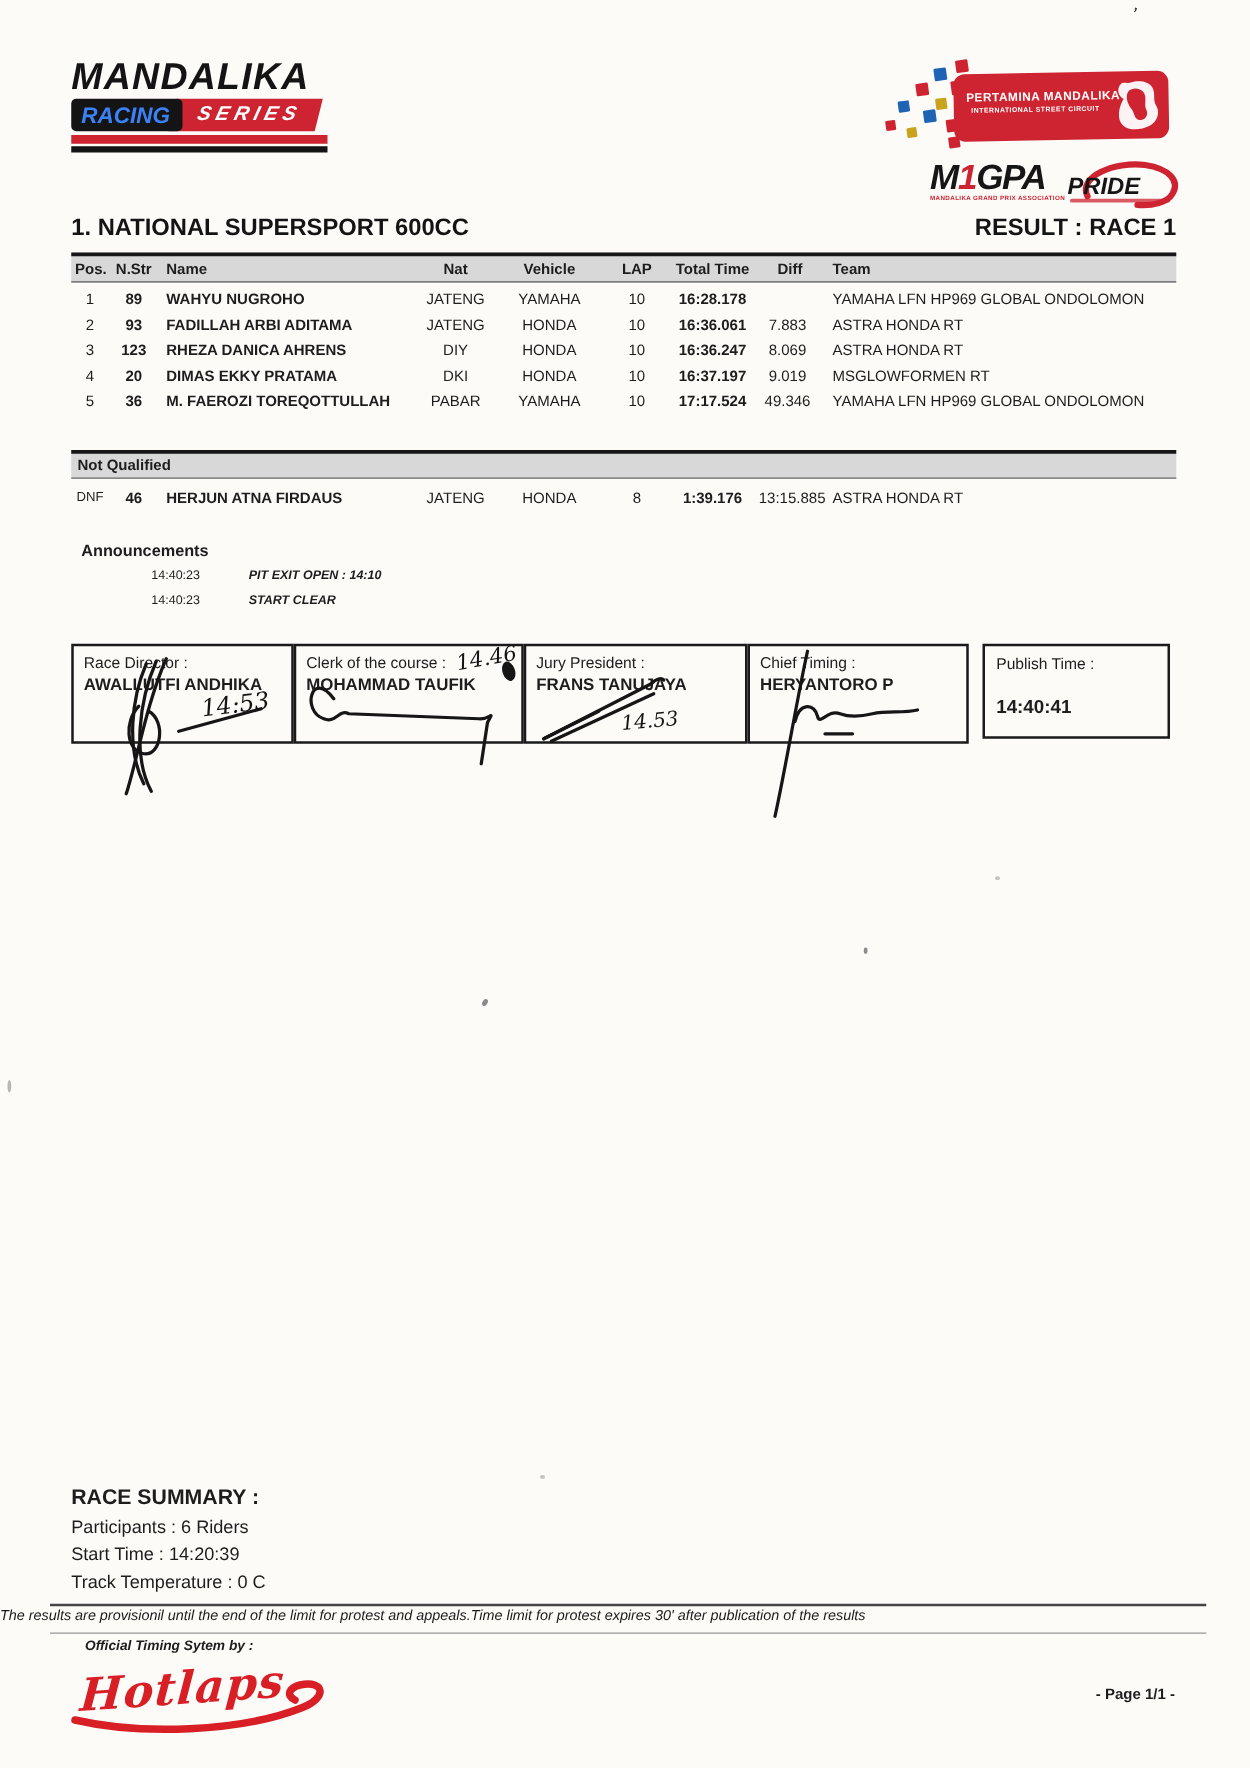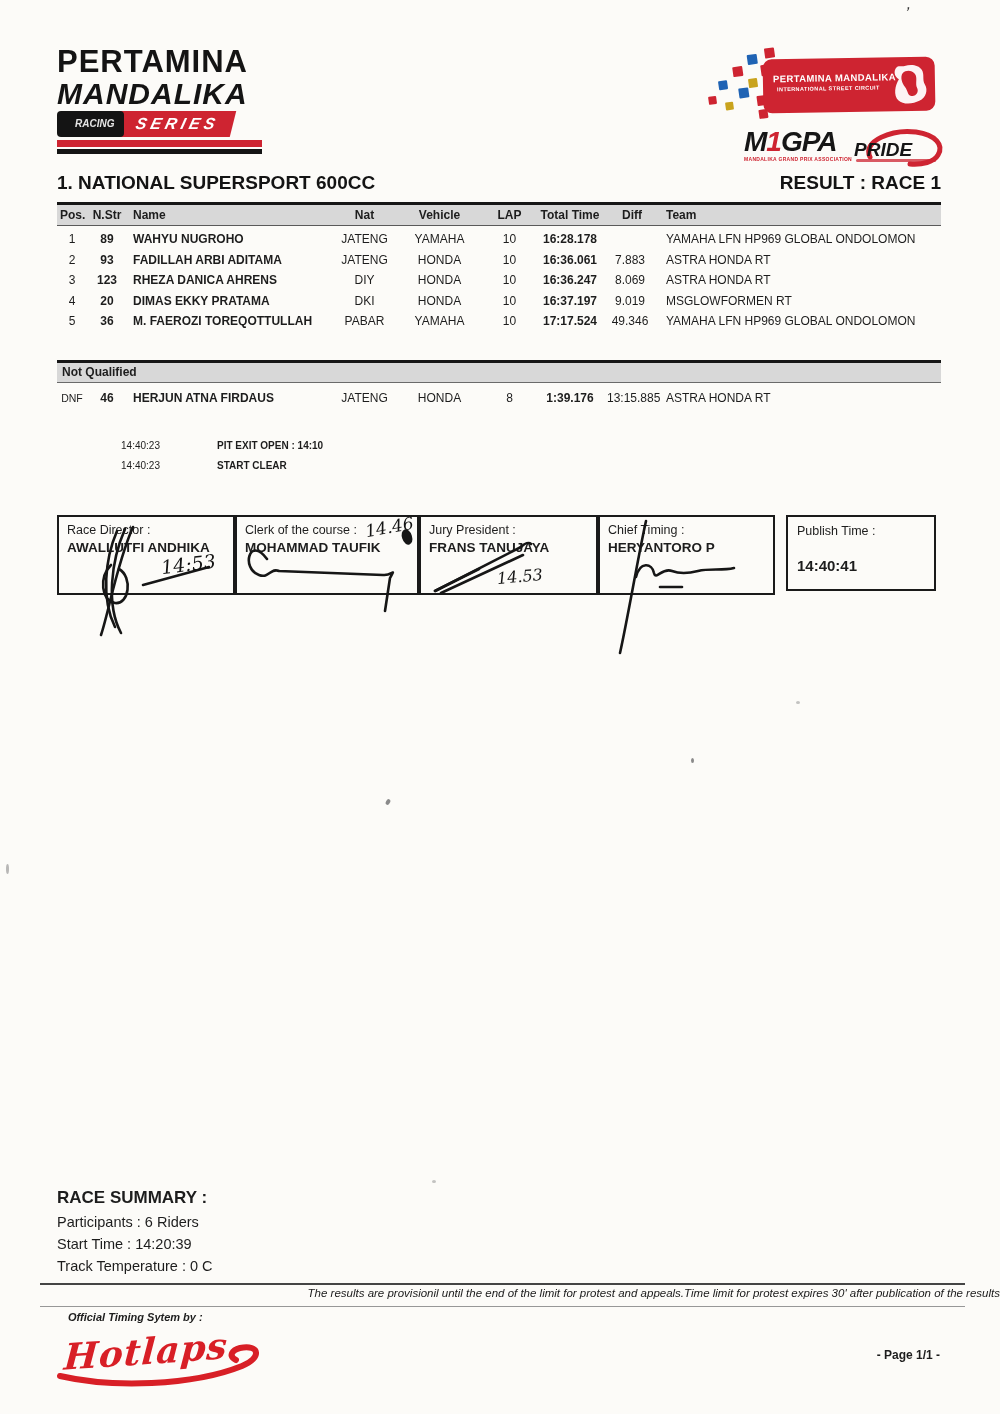--- a/index.html
+++ b/index.html
@@ -8,22 +8,22 @@
     background:#fcfbf8;color:#1d1d1d;
     font-family:"Liberation Sans", sans-serif;
     overflow:hidden;
   }
   
   .brand{position:absolute;left:57px;top:46px;width:210px;}
   .brand-l1{font-size:31px;font-weight:bold;letter-spacing:1px;color:#141414;line-height:32px;}
   .brand-l2{font-size:30px;font-weight:bold;font-style:italic;letter-spacing:1px;color:#141414;line-height:31px;}
   .brand-row{display:flex;margin-top:2px;height:26px;}
   .brand-racing{
-    background:#141414;color:#e5e5e5;font-weight:bold;font-style:italic;
-    font-size:10px;line-height:24px;padding:1px 10px 1px 18px;border-radius:4px;
+    background:#141414;color:#3b82f6;font-weight:bold;font-style:italic;
+    font-size:18px;line-height:24px;padding:1px 10px 1px 8px;border-radius:4px;
     position:relative;z-index:2;
   }
   .brand-series{
     background:#ce2431;color:#fff;font-weight:bold;font-style:italic;
     font-size:16px;letter-spacing:4px;line-height:26px;padding:0 14px 0 20px;
     transform:skewX(-14deg);margin-left:-8px;z-index:1;
   }
   .brand-bar-red{height:7px;background:#ce2431;margin-top:3px;width:205px;}
   .brand-bar-black{height:5px;background:#141414;margin-top:2px;width:205px;}
   
@@ -62,56 +62,55 @@
   .bold{font-weight:bold;}
   .dnf-pos{font-size:10.5px;text-align:center;}
   .nq{position:absolute;left:57px;top:360px;width:884px;}
   .nq-bar{border-top:3px solid #161616;border-bottom:1px solid #6a6a6a;background:#d8d8d8;height:19px;line-height:19px;font-size:12px;font-weight:bold;padding-left:5px;}
   .nq .trow{margin-top:5px;}
   
   .ann{position:absolute;left:57px;top:433px;width:600px;}
   .ann-title{font-size:13px;font-weight:bold;margin-left:8px;}
   .ann-row{display:flex;margin-top:6px;font-size:10px;line-height:14px;}
   .ann-time{width:103px;text-align:right;}
-  .ann-msg{margin-left:57px;font-weight:bold;}
+  .ann-msg{margin-left:39px;font-weight:bold;font-style:italic;}
   
   .obox{position:absolute;top:515px;height:80px;border:2px solid #1a1a1a;box-sizing:border-box;background:transparent;}
   .obox .olabel{position:absolute;left:8px;top:6px;font-size:12.5px;white-space:nowrap;}
   .obox .oname{position:absolute;left:8px;top:23px;font-size:13.5px;font-weight:bold;white-space:nowrap;}
   .sig{position:absolute;left:0;top:0;overflow:visible;}
   .sig path{fill:none;stroke:#161616;stroke-width:2.6;stroke-linecap:round;}
   .hand{position:absolute;font-family:"DejaVu Serif", serif;font-style:italic;color:#141414;white-space:nowrap;}
   .pub{position:absolute;left:786px;top:515px;width:150px;height:76px;border:2px solid #1a1a1a;box-sizing:border-box;}
   .pub .olabel{position:absolute;left:9px;top:7px;font-size:12.5px;}
   .pub .oval{position:absolute;left:9px;top:40px;font-size:15px;font-weight:bold;}
   
   .summary{position:absolute;left:57px;top:1188px;}
   .sum-title{font-size:17px;font-weight:bold;}
   .sum-line{font-size:14.5px;margin-top:6px;}
   
   .rule1{position:absolute;left:40px;width:925px;top:1283px;height:2px;background:#454545;}
   .rule2{position:absolute;left:40px;width:925px;top:1306px;height:1px;background:#979797;}
-  .disclaimer{position:absolute;left:0;right:0;top:1287px;text-align:right;font-style:italic;font-size:11.5px;color:#1a1a1a;}
+  .disclaimer{position:absolute;left:0;right:0;top:1287px;text-align:left;font-style:italic;font-size:11.5px;color:#1a1a1a;}
   .timing-label{position:absolute;left:68px;top:1311px;font-size:11px;font-weight:bold;font-style:italic;}
   .hotlaps{position:absolute;left:52px;top:1324px;width:230px;height:70px;}
   .hotlaps-text{
     position:absolute;left:12px;top:6px;
     font-family:"DejaVu Serif", serif;font-weight:bold;font-style:italic;
     font-size:36px;color:#d81f26;transform:rotate(-4deg) skewX(-8deg);letter-spacing:1px;
   }
   .hotlaps svg{position:absolute;left:0;top:0;overflow:visible;}
   .pagenum{position:absolute;right:60px;top:1348px;font-size:12px;font-weight:bold;}
 </style>
 </head>
 <body>
 
 <div class="page">
 
   <div class="brand">
-    <div class="brand-l1">PERTAMINA</div>
     <div class="brand-l2">MANDALIKA</div>
     <div class="brand-row">
       <span class="brand-racing">RACING</span>
       <span class="brand-series">SERIES</span>
     </div>
     <div class="brand-bar-red"></div>
     <div class="brand-bar-black"></div>
   </div>
 
   <div class="flag">
@@ -243,20 +242,21 @@
       <span class="cc">JATENG</span>
       <span class="cc">HONDA</span>
       <span class="cc">8</span>
       <span class="cr bold">1:39.176</span>
       <span class="cr">13:15.885</span>
       <span class="cl team">ASTRA HONDA RT</span>
     </div>
   </div>
 
   <div class="ann">
+    <div class="ann-title">Announcements</div>
     <div class="ann-row">
       <span class="ann-time">14:40:23</span>
       <span class="ann-msg">PIT EXIT OPEN : 14:10</span>
     </div>
     <div class="ann-row">
       <span class="ann-time">14:40:23</span>
       <span class="ann-msg">START CLEAR</span>
     </div>
   </div>
 

